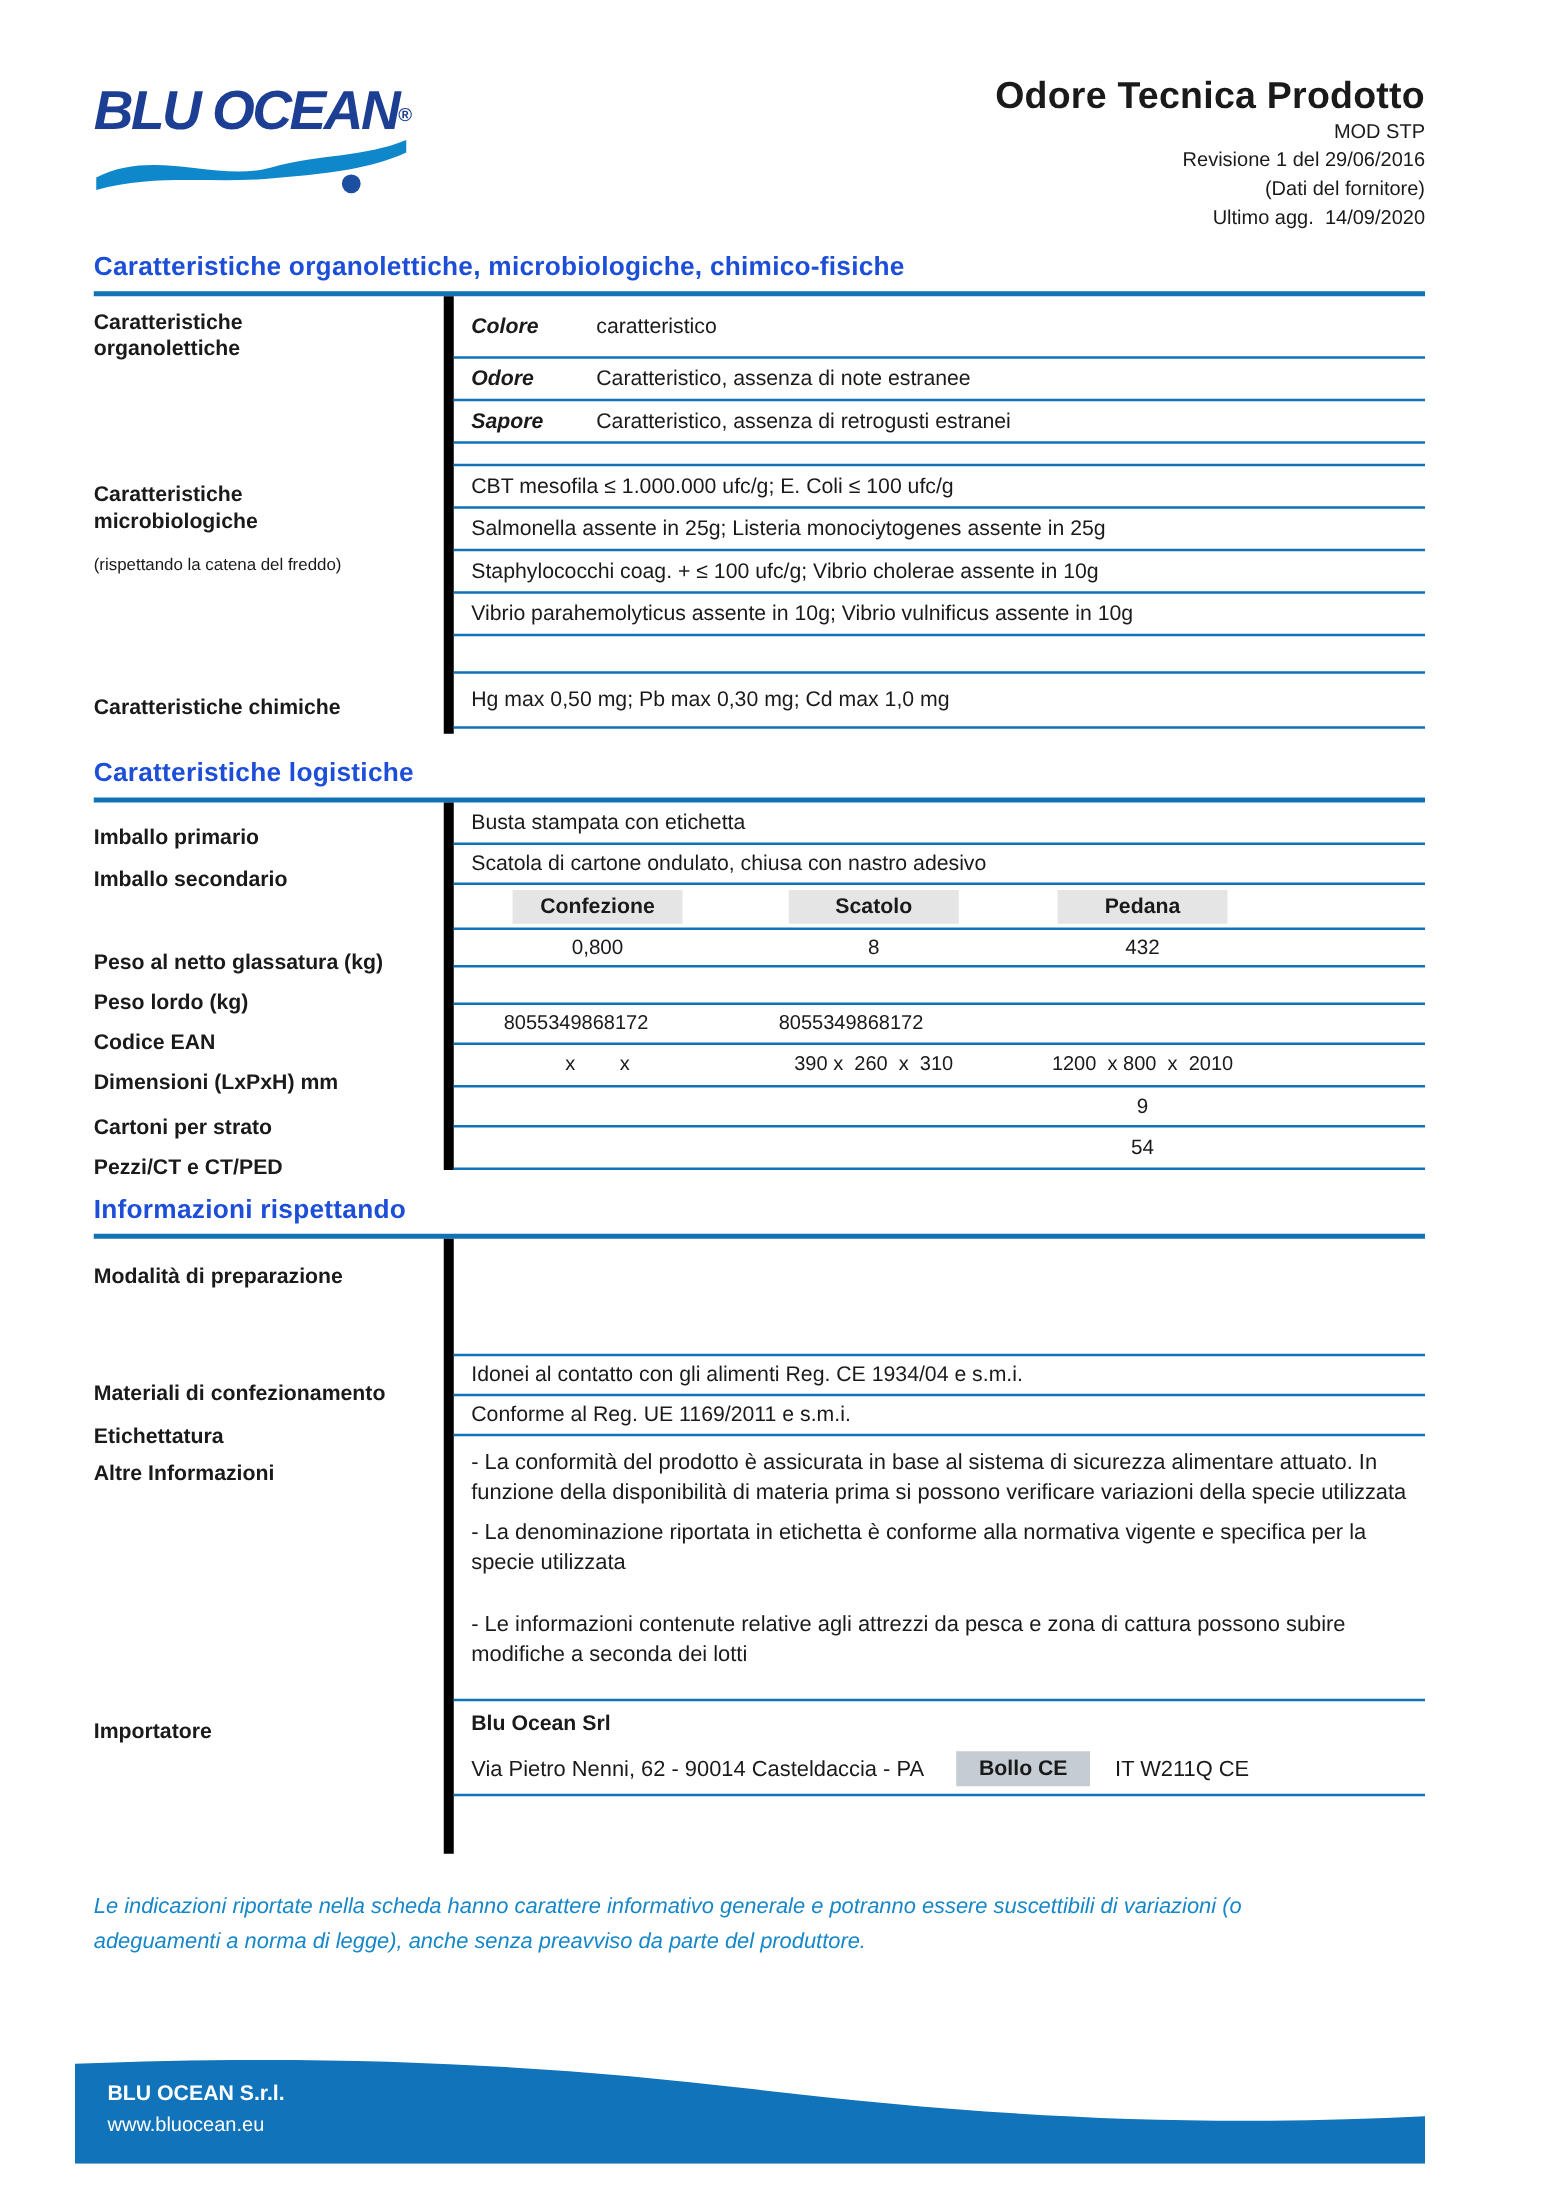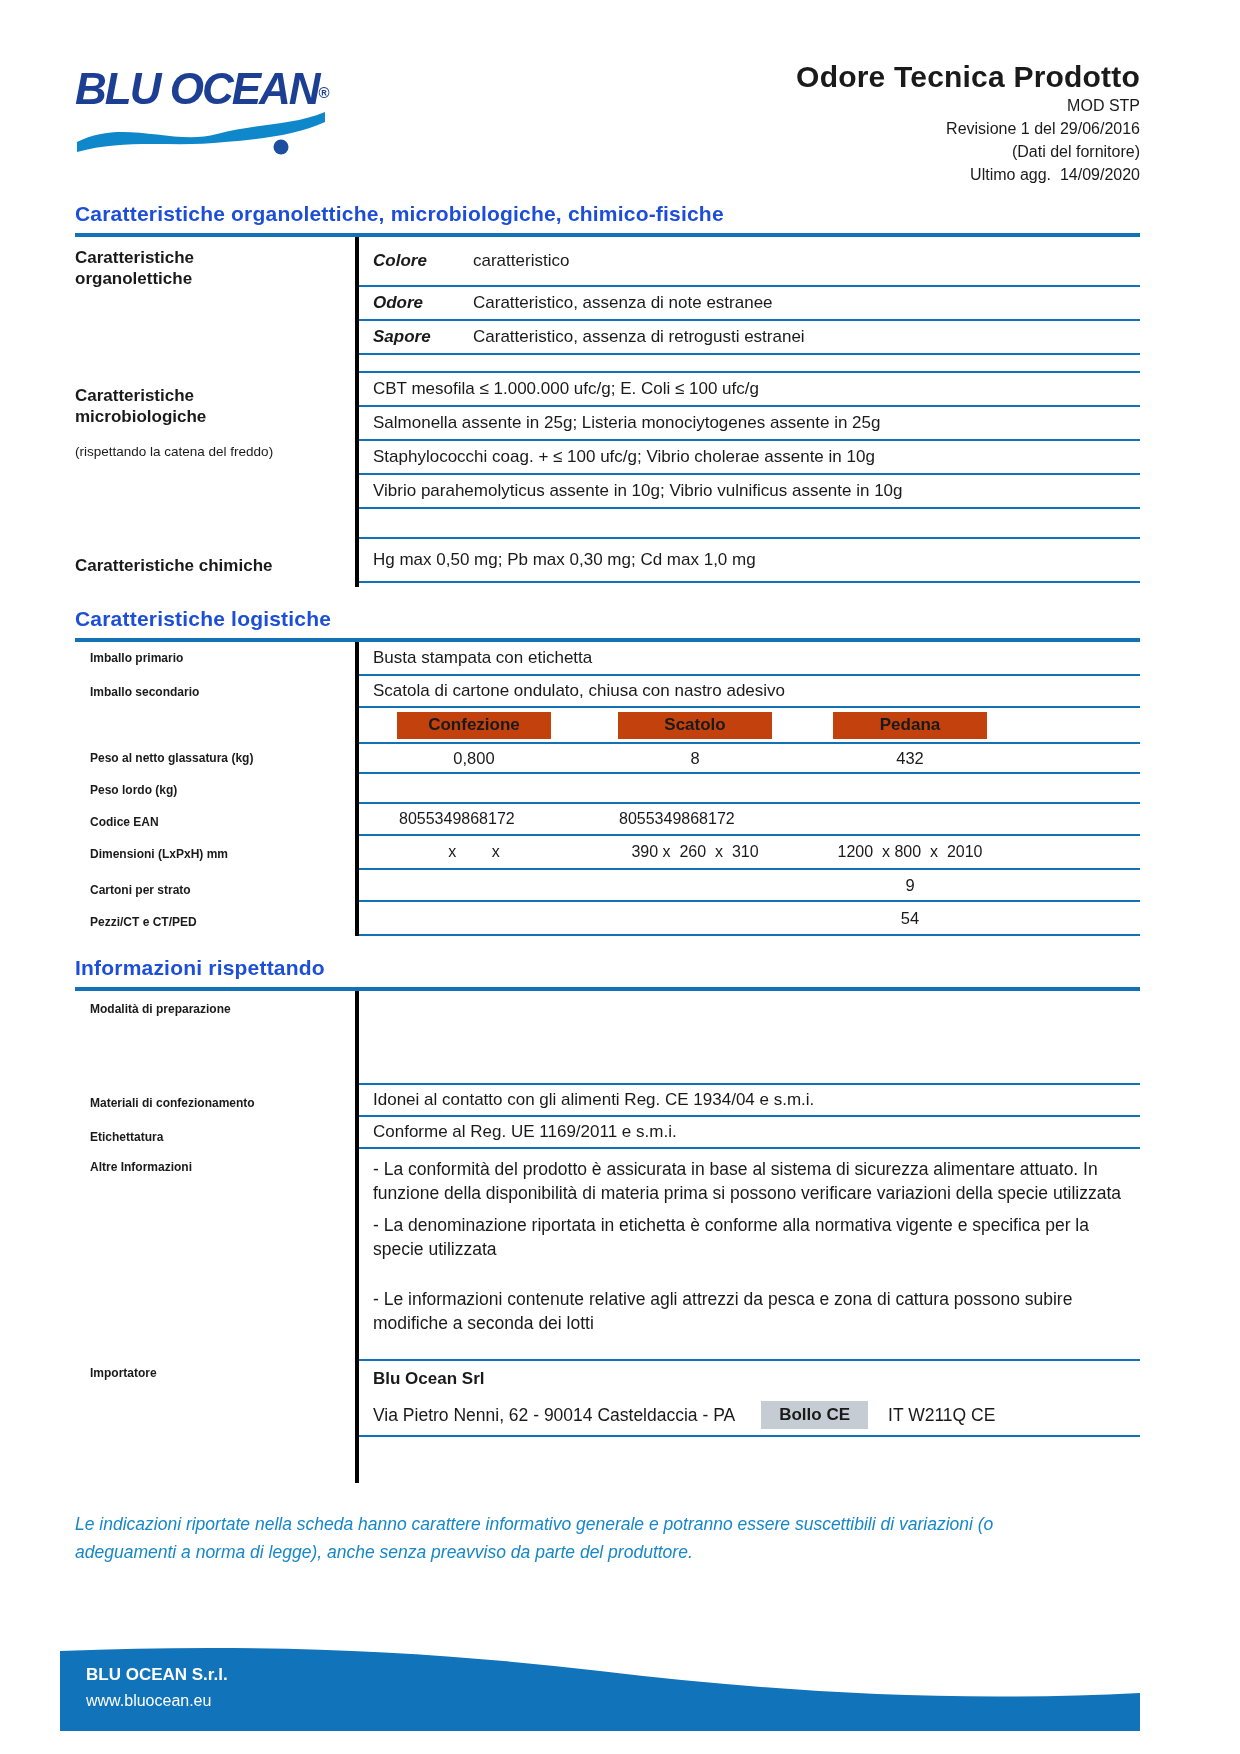--- a/index.html
+++ b/index.html
@@ -18,44 +18,44 @@
   .doc-title{font-size:30px;font-weight:bold;line-height:34px;letter-spacing:0.2px;}
   .hdr-line{font-size:16px;line-height:22px;margin-top:1px;}
 
   
   .sec-title{margin:20px 0 7px 0;font-size:21px;font-weight:bold;color:#1d4ed8;letter-spacing:0.2px;}
   .sec-title.first{margin-top:14px;}
 
   
   .dtable{display:flex;border-top:4px solid #1272b5;}
   .labels{width:280px;flex:none;position:relative;}
-  .values{flex:1;border-left:4px solid #000000;min-width:0;}
+  .values{flex:1;border-left:8px solid #000000;min-width:0;}
   .vrow{border-bottom:2px solid #1272b5;display:flex;align-items:center;
         padding-left:14px;font-size:17px;box-sizing:border-box;}
   .vrow.cols{padding-left:0;}
   .vrow.noline{border-bottom:none;}
   .lbl{font-weight:bold;font-size:17px;line-height:21px;}
   .lbl.narrow{width:190px;}
   .lbl-note{font-size:13.5px;line-height:17px;margin-top:16px;}
-  .albl{position:absolute;left:15px;font-weight:bold;font-size:12px;line-height:20px;padding-right:14px;}
+  .albl{position:absolute;left:0;font-weight:bold;font-size:17px;line-height:20px;padding-right:14px;margin-top:12px;}
 
   
   .lblock{box-sizing:border-box;padding-top:10px;}
   .b1{height:138px;}
   .b2{height:166px;}
   .b3{height:46px;padding-top:14px;}
   .h50{height:50px;}.h34{height:34px;}.h32{height:32px;}.h18{height:18px;}
   .h30{height:30px;}.h36{height:36px;}.h44{height:44px;}
   .vname{font-weight:bold;font-style:italic;width:100px;flex:none;}
 
   
   .c1{width:230px;flex:none;text-align:center;box-sizing:border-box;}
   .c2{width:212px;flex:none;text-align:center;box-sizing:border-box;}
   .c3{width:218px;flex:none;text-align:center;box-sizing:border-box;}
-  .gbox{width:154px;height:27px;margin:0 auto;background:#c2410c;display:flex;
+  .gbox{width:136px;height:27px;margin:0 auto;background:#e5e5e5;display:flex;
         align-items:center;justify-content:center;font-weight:bold;font-size:17px;}
   .num{font-size:16.5px;}
   .ean{text-align:left;font-size:16px;}
   .ean.e1{padding-left:40px;}
   .ean.e2{padding-left:30px;}
   .dim{font-size:16px;}
 
   
   .h94{height:94px;}
   .h212{height:212px;display:block;padding-top:8px;padding-right:10px;}

